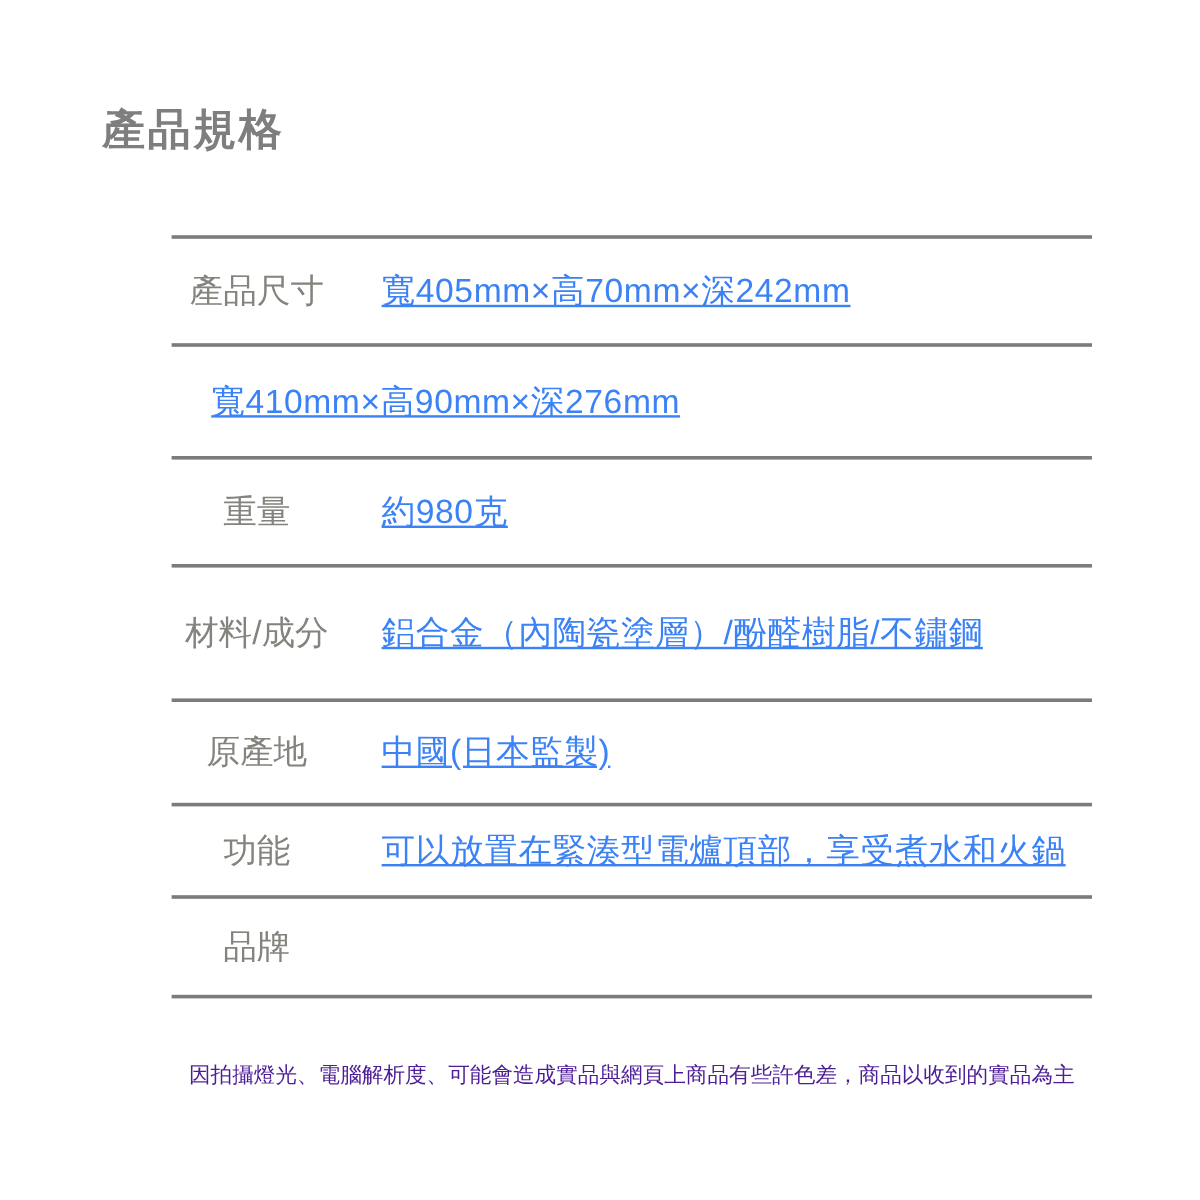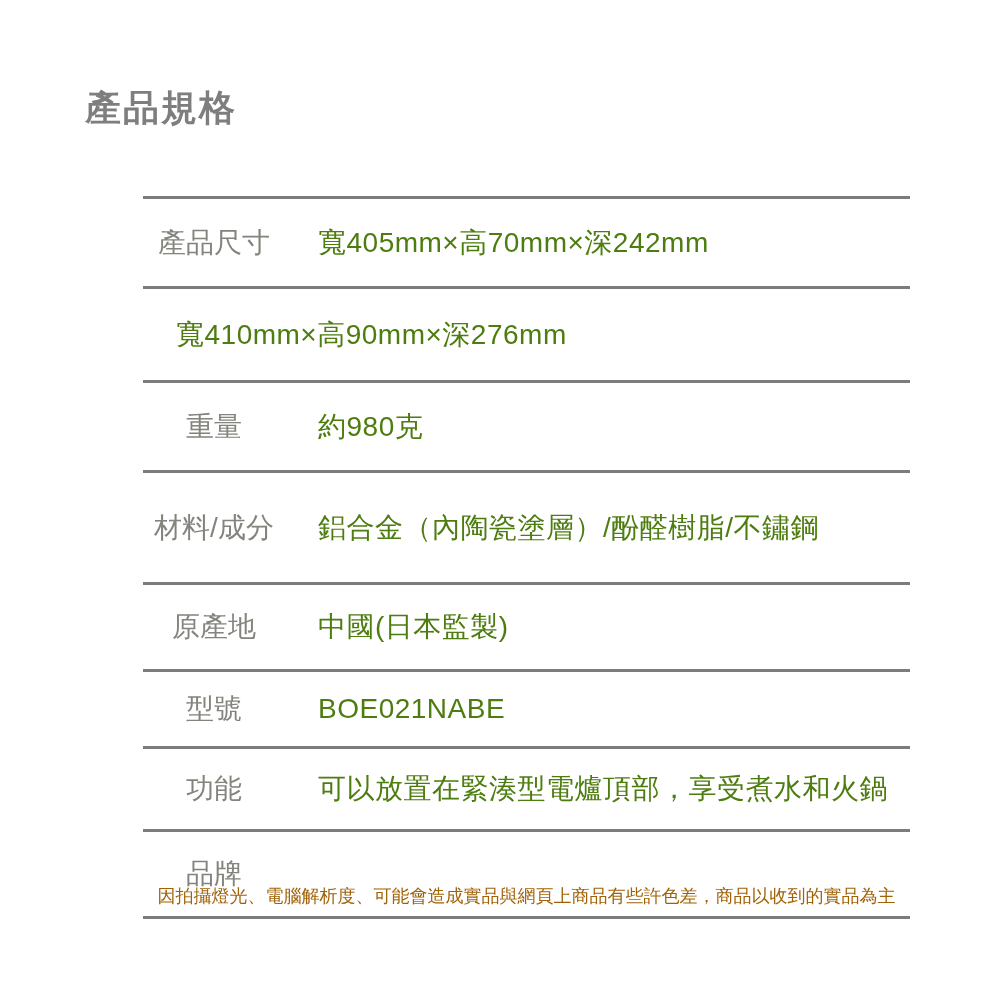--- a/index.html
+++ b/index.html
@@ -44,31 +44,32 @@
     width: 142px;
     flex: 0 0 142px;
     text-align: center;
     font-size: 28px;
     color: #84847e;
     white-space: nowrap;
   }
   .spec-value {
     padding-left: 33px;
     font-size: 28px;
-    color: #4d7c0f;
+    color: #3b82f6;
     white-space: nowrap;
     letter-spacing: 0.5px;
+    text-decoration: underline;
   }
   .disclaimer {
     position: absolute;
     left: 143px; top: 884px;
     width: 767px;
     text-align: center;
     font-size: 18px;
-    color: #a16207;
+    color: #4c1d95;
     white-space: nowrap;
   }
 </style>
 </head>
 <body>
 
 <h1 class="page-title">產品規格</h1>
 
 <div class="spec-table">
   <div class="spec-row">
@@ -84,24 +85,20 @@
   </div>
   <div class="spec-row">
     <div class="spec-label">材料/成分</div>
     <div class="spec-value">鋁合金（內陶瓷塗層）/酚醛樹脂/不鏽鋼</div>
   </div>
   <div class="spec-row">
     <div class="spec-label">原產地</div>
     <div class="spec-value">中國(日本監製)</div>
   </div>
   <div class="spec-row">
-    <div class="spec-label">型號</div>
-    <div class="spec-value">BOE021NABE</div>
-  </div>
-  <div class="spec-row">
     <div class="spec-label">功能</div>
     <div class="spec-value">可以放置在緊湊型電爐頂部，享受煮水和火鍋</div>
   </div>
   <div class="spec-row">
     <div class="spec-label">品牌</div>
   </div>
 </div>
 
 <p class="disclaimer">因拍攝燈光、電腦解析度、可能會造成實品與網頁上商品有些許色差，商品以收到的實品為主</p>
 

